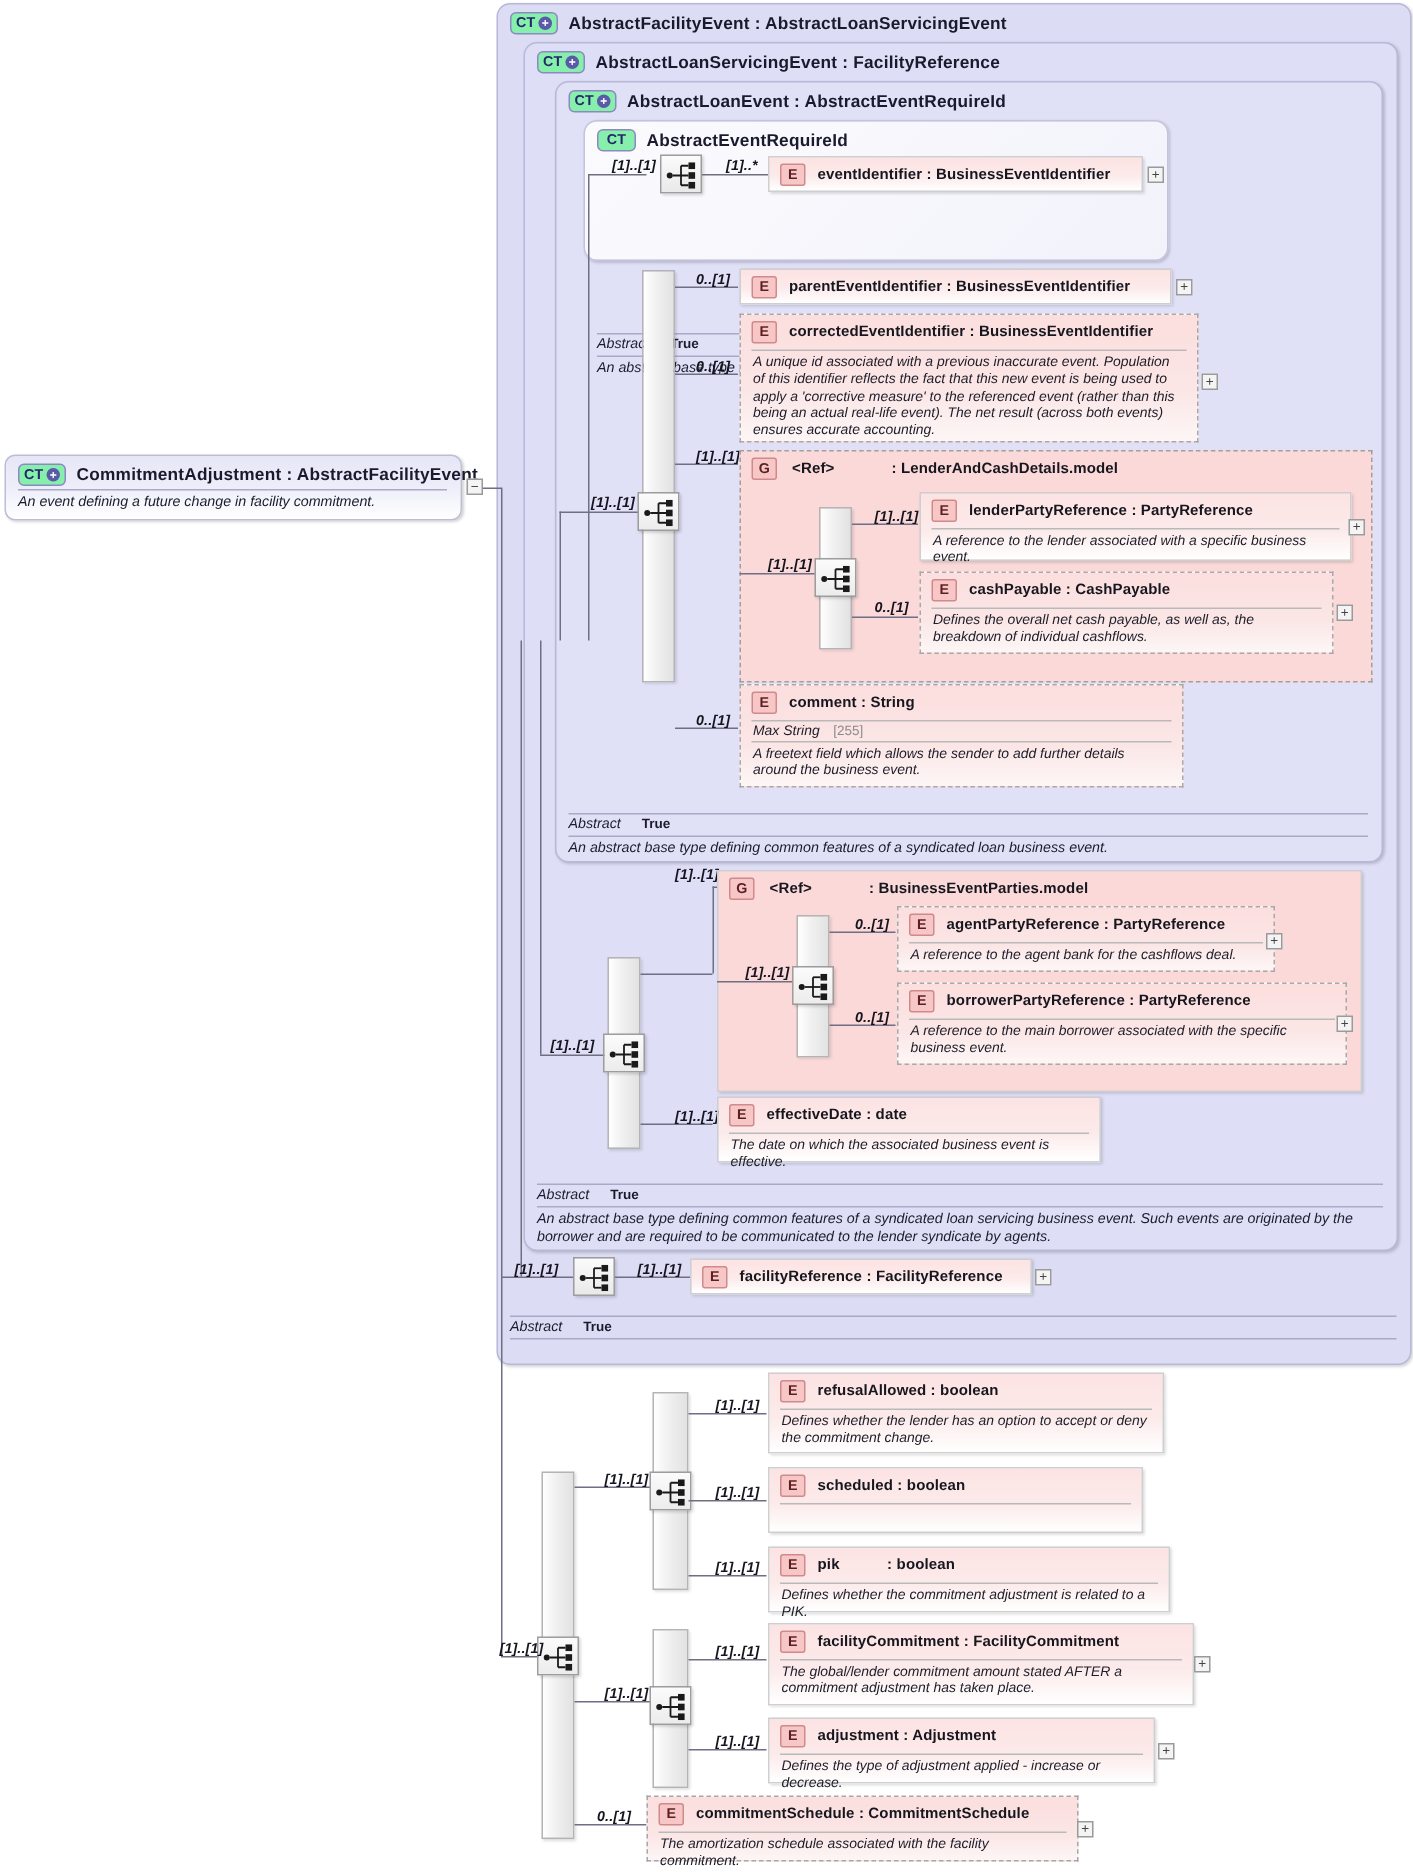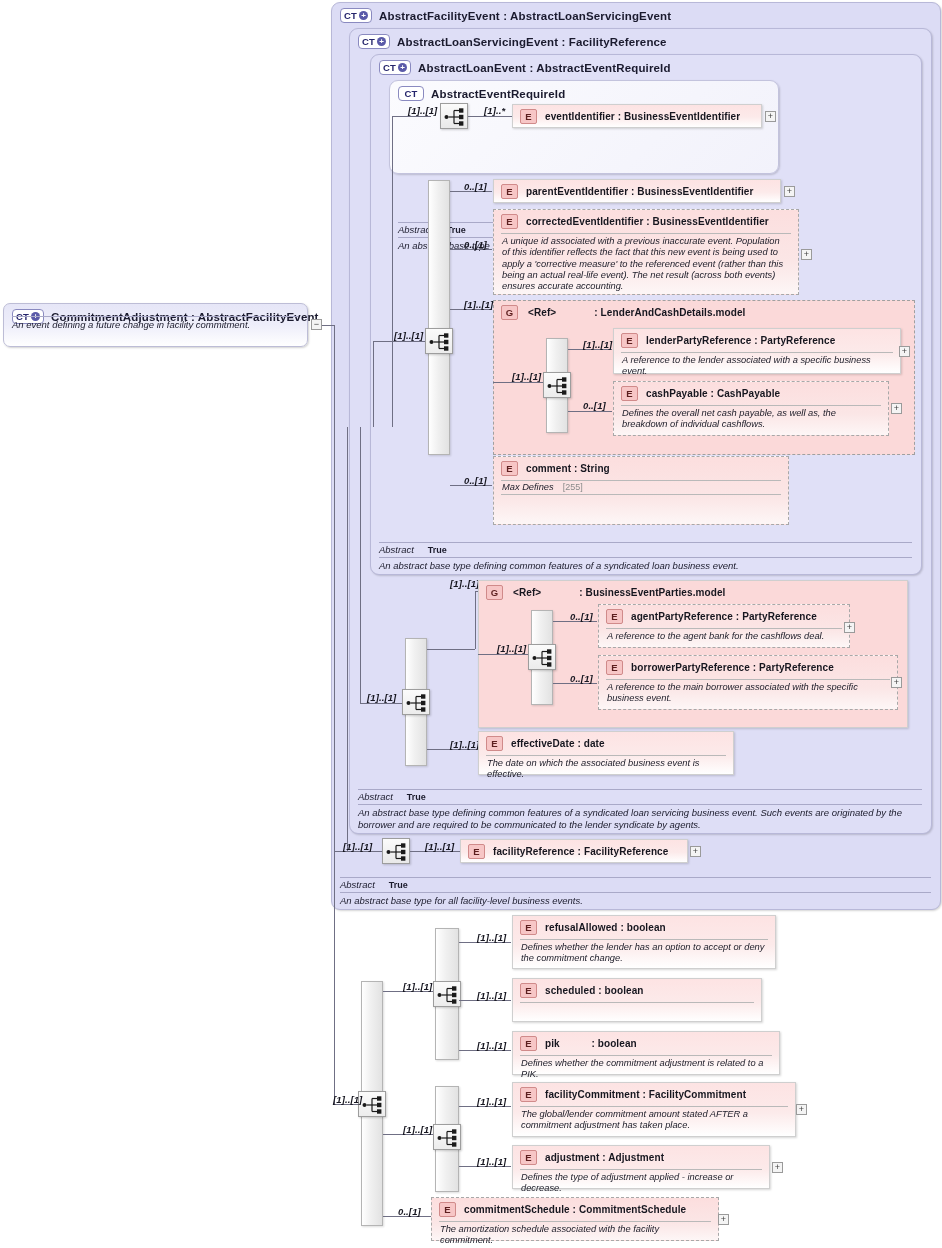--- a/index.html
+++ b/index.html
@@ -28,21 +28,21 @@
 
   .ct-header {
     position:absolute; left:8px; top:5px;
     display:flex; align-items:center; gap:7px;
     white-space:nowrap;
   }
   .ct-tag {
     display:inline-flex; align-items:center; justify-content:center;
     min-width:26px; height:15px; padding:4px 3px;
     border:1px solid #8a8ac0; border-radius:4px;
-    background:#ffffff;
+    background:#86efac;
     font-size:9.5px; font-weight:bold; color:#25256b;
     letter-spacing:.2px; line-height:1;
   }
   .ct-tag .plusglyph {
     display:inline-block; width:9px; height:9px; margin-left:2px;
     border-radius:50%; background:#5a5aa8; color:#fff;
     font-size:8px; line-height:9px; text-align:center; font-weight:bold;
   }
   .ct-title { font-size:11.5px; font-weight:bold; color:#1a1a2e; letter-spacing:.15px; }
 
@@ -160,21 +160,20 @@
     <span class="ct-tag">CT<span class="plusglyph">+</span></span>
     <span class="ct-title">AbstractFacilityEvent : AbstractLoanServicingEvent</span>
   </div>
   <div class="ct-foot" style="top:874px;">
     <div class="rule"></div>
     <div class="absrow">
       <span class="k">Abstract</span>
       <span class="v">True</span>
     </div>
     <div class="rule"></div>
-    <div class="doc">An abstract base type for all facility-level business events.</div>
   </div>
 </div>
 
 <div class="ct-box lvl2" style="left:349px; top:28px; width:583px; height:806px;">
   <div class="ct-header" style="top:5px;">
     <span class="ct-tag">CT<span class="plusglyph">+</span></span>
     <span class="ct-title">AbstractLoanServicingEvent : FacilityReference</span>
   </div>
   <div class="ct-foot" style="top:760px;">
     <div class="rule"></div>
@@ -217,21 +216,21 @@
     <div class="rule"></div>
     <div class="doc">An abstract base type for all loan business events.</div>
   </div>
 </div>
 
 <div class="root-box" style="left:3px; top:303px; width:305px; height:44px;">
   <div class="ct-header" style="top:5px;">
     <span class="ct-tag">CT<span class="plusglyph">+</span></span>
     <span class="ct-title">CommitmentAdjustment : AbstractFacilityEvent</span>
   </div>
-  <div class="ct-foot" style="top:12px;">
+  <div class="ct-foot" style="top:22px;">
     <div class="rule"></div>
     <div class="doc">An event defining a future change in facility commitment.</div>
   </div>
 </div>
 <div class="minusbtn" style="left:311px; top:319px;">−</div>
 
 <div class="ln-h" style="left:322px; top:325px; width:12px;"></div>
 <div class="ln-v" style="left:334px; top:325px; height:779px;"></div>
 <div class="ln-h" style="left:334px; top:1104px; width:26px;"></div>
 
@@ -371,24 +370,25 @@
 </div>
 <div class="plusbtn" style="left:891px; top:403px;">+</div>
 
 <div class="node dashed" style="left:493px; top:456px; width:296px; height:69px;">
   <div class="node-head">
     <span class="tagbox">E</span>
     <span class="node-name">comment : String</span>
   </div>
   <div class="node-sep"></div>
   <div class="node-facet">
-    <span class="fk">Max Defines</span>
+    <span class="fk">Max String</span>
     <span class="fv">[255]</span>
   </div>
   <div class="node-sep"></div>
+  <div class="node-doc">A freetext field which allows the sender to add further details around the business event.</div>
 </div>
 
 <div class="seqbar" style="left:405px; top:638px; width:22px; height:128px;"></div>
 <div class="seqicon plain" style="left:402px; top:689px;">
   <svg width="22" height="20" viewBox="0 0 22 20">
     <circle cx="2.5" cy="10" r="2" fill="#1a1a1a"></circle>
     <line x1="4.5" y1="10" x2="10" y2="10" stroke="#1a1a1a" stroke-width="1.2"></line>
     <line x1="10" y1="3.5" x2="10" y2="16.5" stroke="#1a1a1a" stroke-width="1.2"></line>
     <line x1="10" y1="3.5" x2="15" y2="3.5" stroke="#1a1a1a" stroke-width="1.2"></line>
     <line x1="10" y1="10" x2="15" y2="10" stroke="#1a1a1a" stroke-width="1.2"></line>

